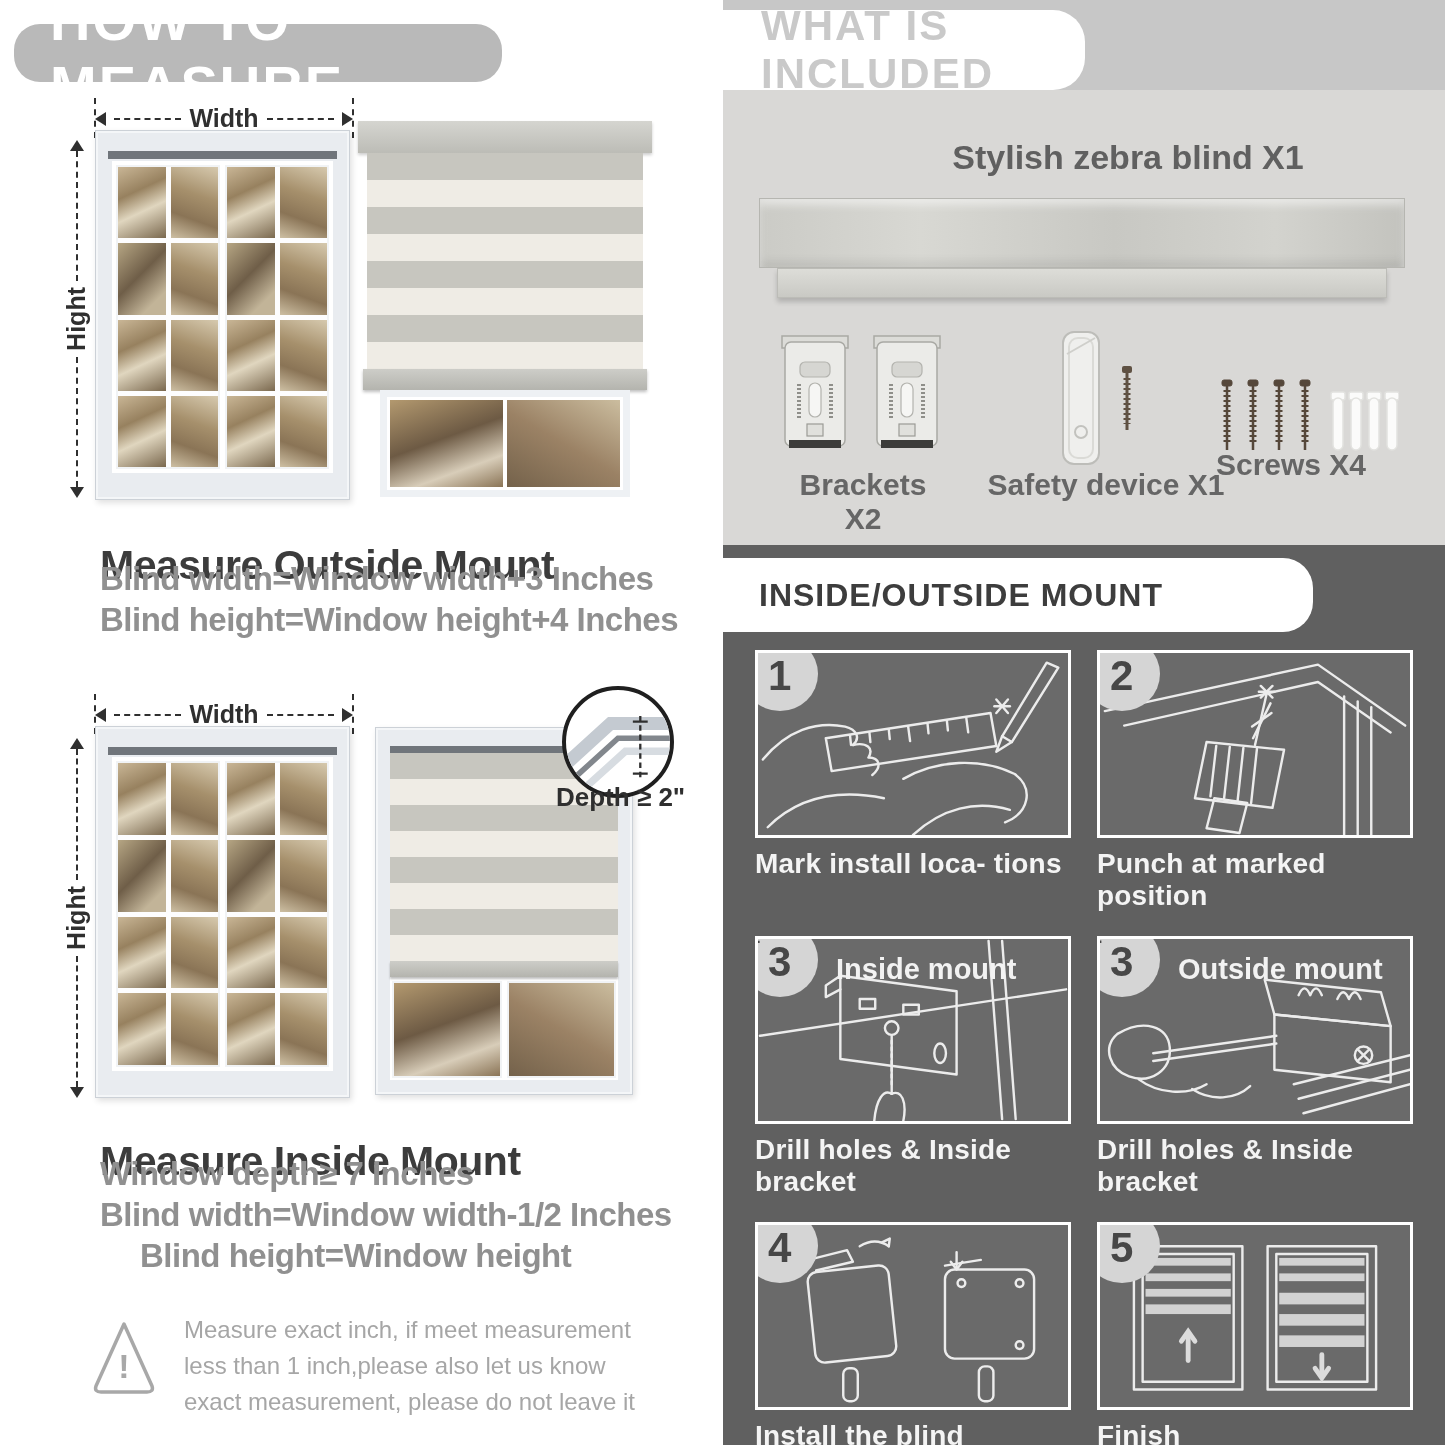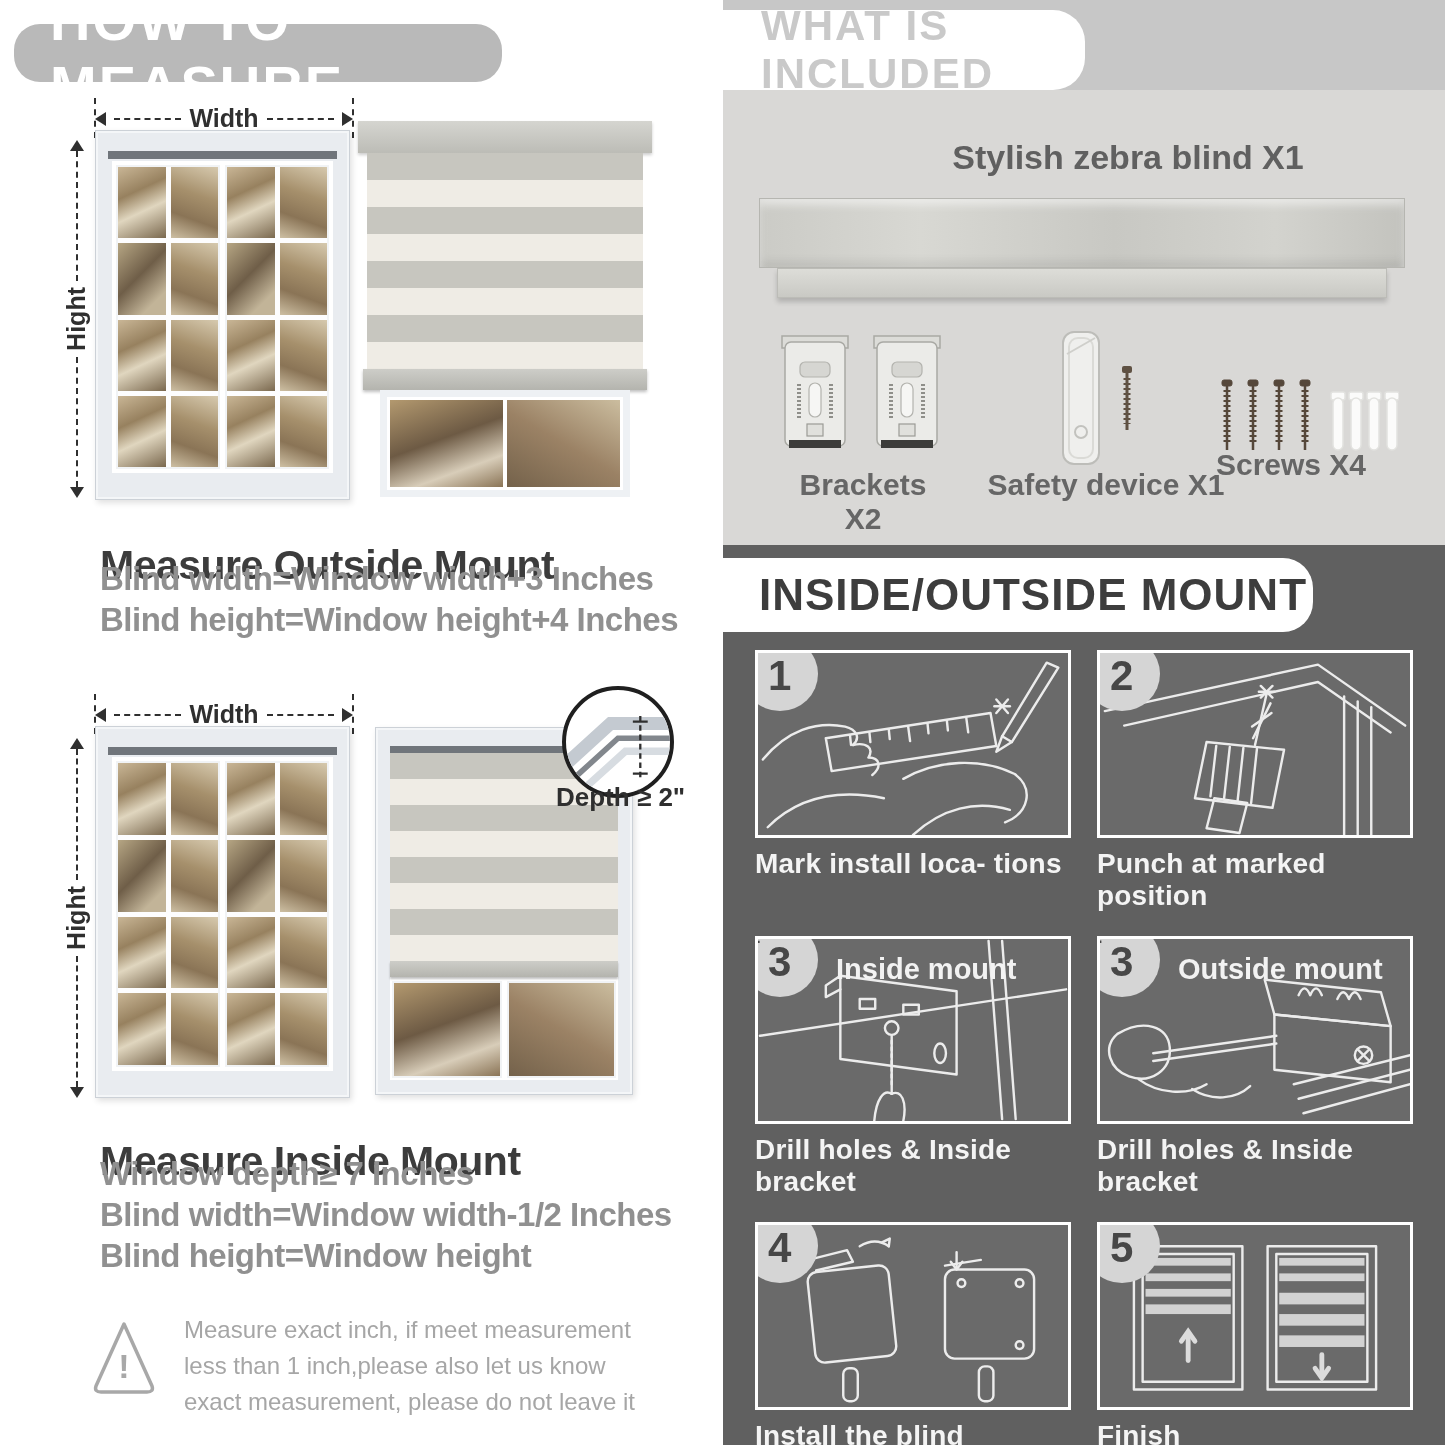--- a/index.html
+++ b/index.html
@@ -79,21 +79,21 @@
     border:1px solid #b6b6b1;box-shadow:inset 0 6px 8px rgba(255,255,255,0.5), inset 0 -6px 8px rgba(0,0,0,0.08);}
   .headrail-under{position:absolute;left:54px;top:178px;width:610px;height:30px;
     background:linear-gradient(180deg,#dddDD8,#c9c9c4);border:1px solid #bcbcb7;box-shadow:0 4px 5px rgba(0,0,0,0.18);}
   .part{position:absolute;}
   .part-label{position:absolute;font-size:30px;font-weight:bold;color:#666;text-align:center;margin-top:6px;}
 
   
   .mount-panel{position:absolute;left:723px;top:545px;width:722px;height:900px;background:#606060;}
   .mount-banner{position:absolute;left:0;top:13px;width:590px;height:74px;background:#fff;border-radius:0 30px 30px 0;
     display:flex;align-items:center;padding-left:36px;}
-  .mount-banner span{color:#3d3d3d;font-weight:bold;font-size:44px;letter-spacing:1px;}
+  .mount-banner span{color:#3d3d3d;font-weight:bold;font-size:32px;letter-spacing:1px;}
 
   .steps-grid{position:absolute;left:32px;top:105px;width:658px;display:grid;grid-template-columns:1fr 1fr;column-gap:26px;row-gap:24px;}
   .step-img{position:relative;border:3px solid #fff;background:#6a6a6a;height:188px;overflow:hidden;}
   .badge{position:absolute;top:-16px;left:-16px;width:76px;height:74px;border-radius:50%;background:#d5d5d5;}
   .badge .num{position:absolute;left:26px;top:18px;font-size:42px;font-weight:bold;color:#474747;line-height:1;}
   .badge .sub{font-size:22px;font-weight:bold;color:#474747;}
   .inline-label{position:absolute;left:78px;top:14px;color:#f2f2f2;font-size:29px;font-weight:bold;}
   .step-caption{margin-top:10px;color:#f4f4f4;font-size:28px;font-weight:bold;letter-spacing:0.2px;}
   .art{position:absolute;inset:0;width:100%;height:100%;}
   .art .ln{stroke:#ececec;stroke-width:2.5;fill:none;stroke-linecap:round;stroke-linejoin:round;}
@@ -233,21 +233,21 @@
       <line x1="80" y1="28" x2="80" y2="96" stroke="#2f2f2f" stroke-width="2.5" stroke-dasharray="6,4"></line>
       <line x1="72" y1="34" x2="88" y2="34" stroke="#2f2f2f" stroke-width="2.5"></line>
       <line x1="72" y1="90" x2="88" y2="90" stroke="#2f2f2f" stroke-width="2.5"></line>
     </svg>
   </div>
   <div class="depth-label" style="left:556px;top:782px;">Depth ≥ 2"</div>
 
   <h2 class="h2" style="top:1104px;">Measure Inside Mount</h2>
   <p class="rule" style="top:1155px;">Window depth≥ 7 Inches</p>
   <p class="rule" style="top:1196px;">Blind width=Window width-1/2 Inches</p>
-  <p class="rule" style="top:1237px;">Blind height=Window height</p>
+  <p class="rule" style="top:1237px;margin-left:40px;">Blind height=Window height</p>
 
   <div class="warn-wrap">
     <svg width="64" height="86" viewBox="0 0 64 86">
       <path d="M32 12 L60 74 Q62 80 55 80 L9 80 Q2 80 4 74 Z" fill="none" stroke="#a8a8a8" stroke-width="3.5" stroke-linejoin="round"></path>
       <text x="32" y="66" text-anchor="middle" font-size="34" font-weight="bold" fill="#a8a8a8" font-family="Liberation Sans, sans-serif">!</text>
     </svg>
     <p class="warn-text">Measure exact inch, if meet measurement less than 1 inch,please also let us know exact measurement, please do not leave it</p>
   </div>
 
   <div class="rt-headzone">

